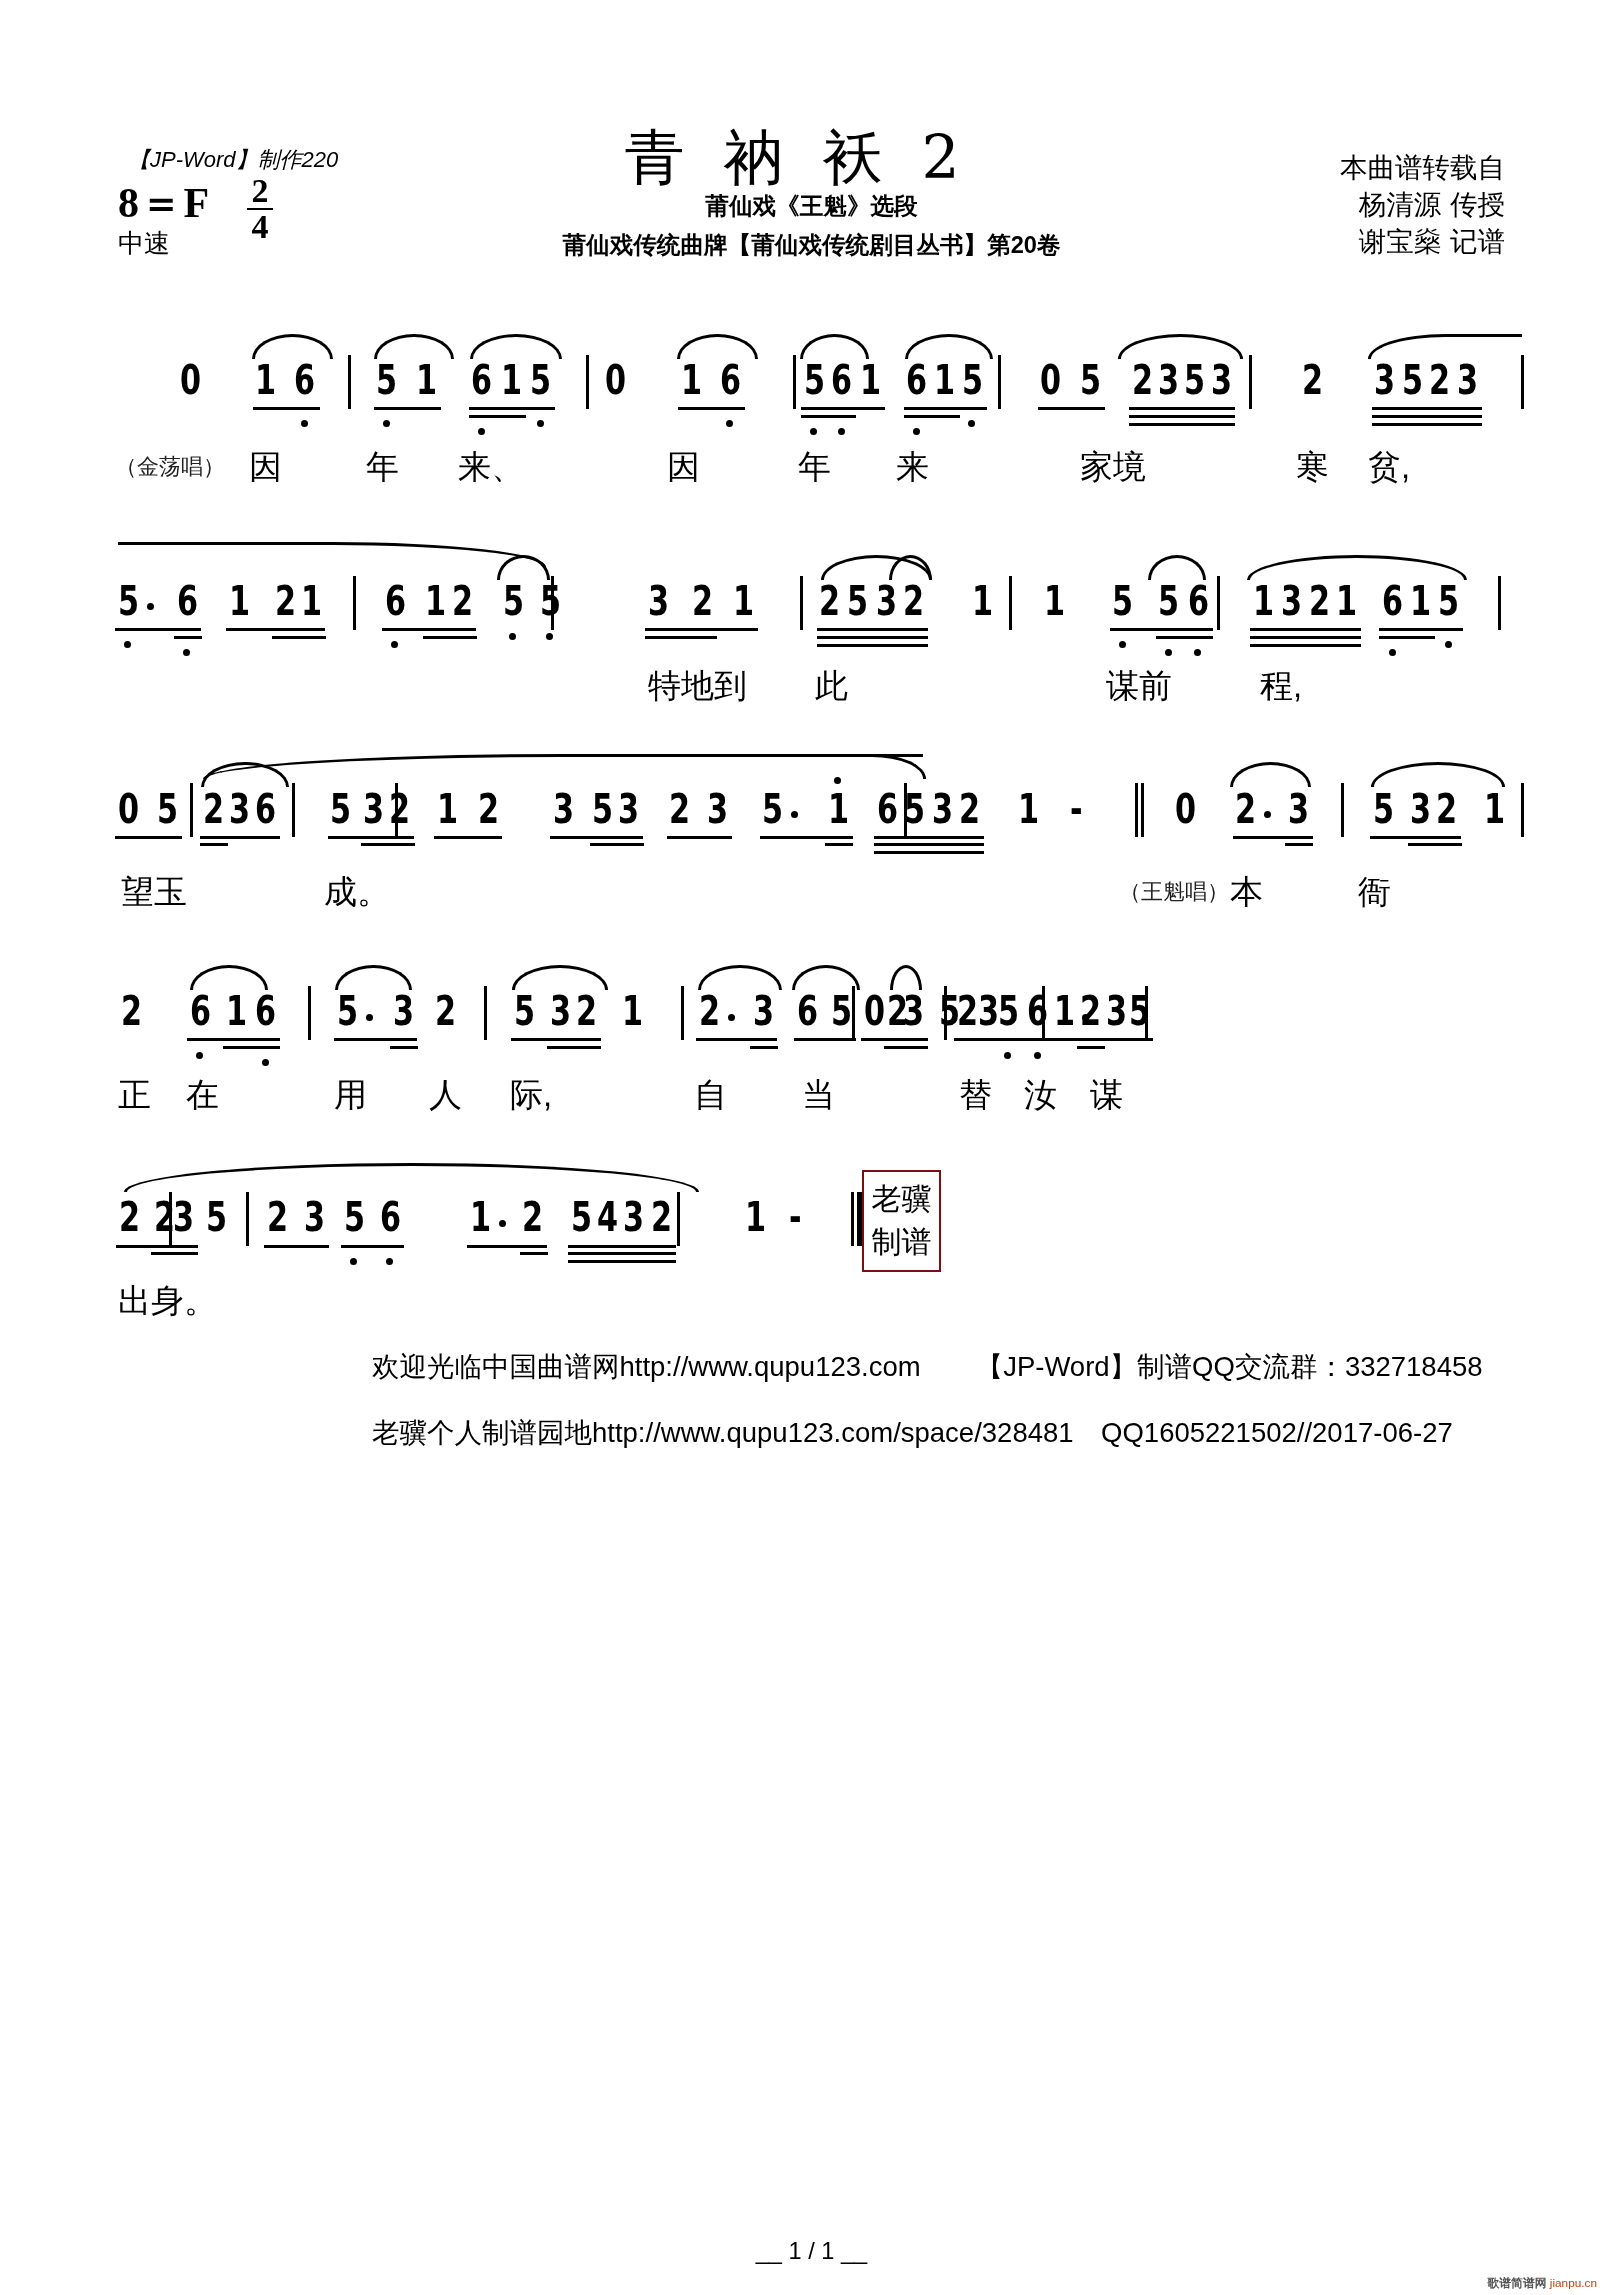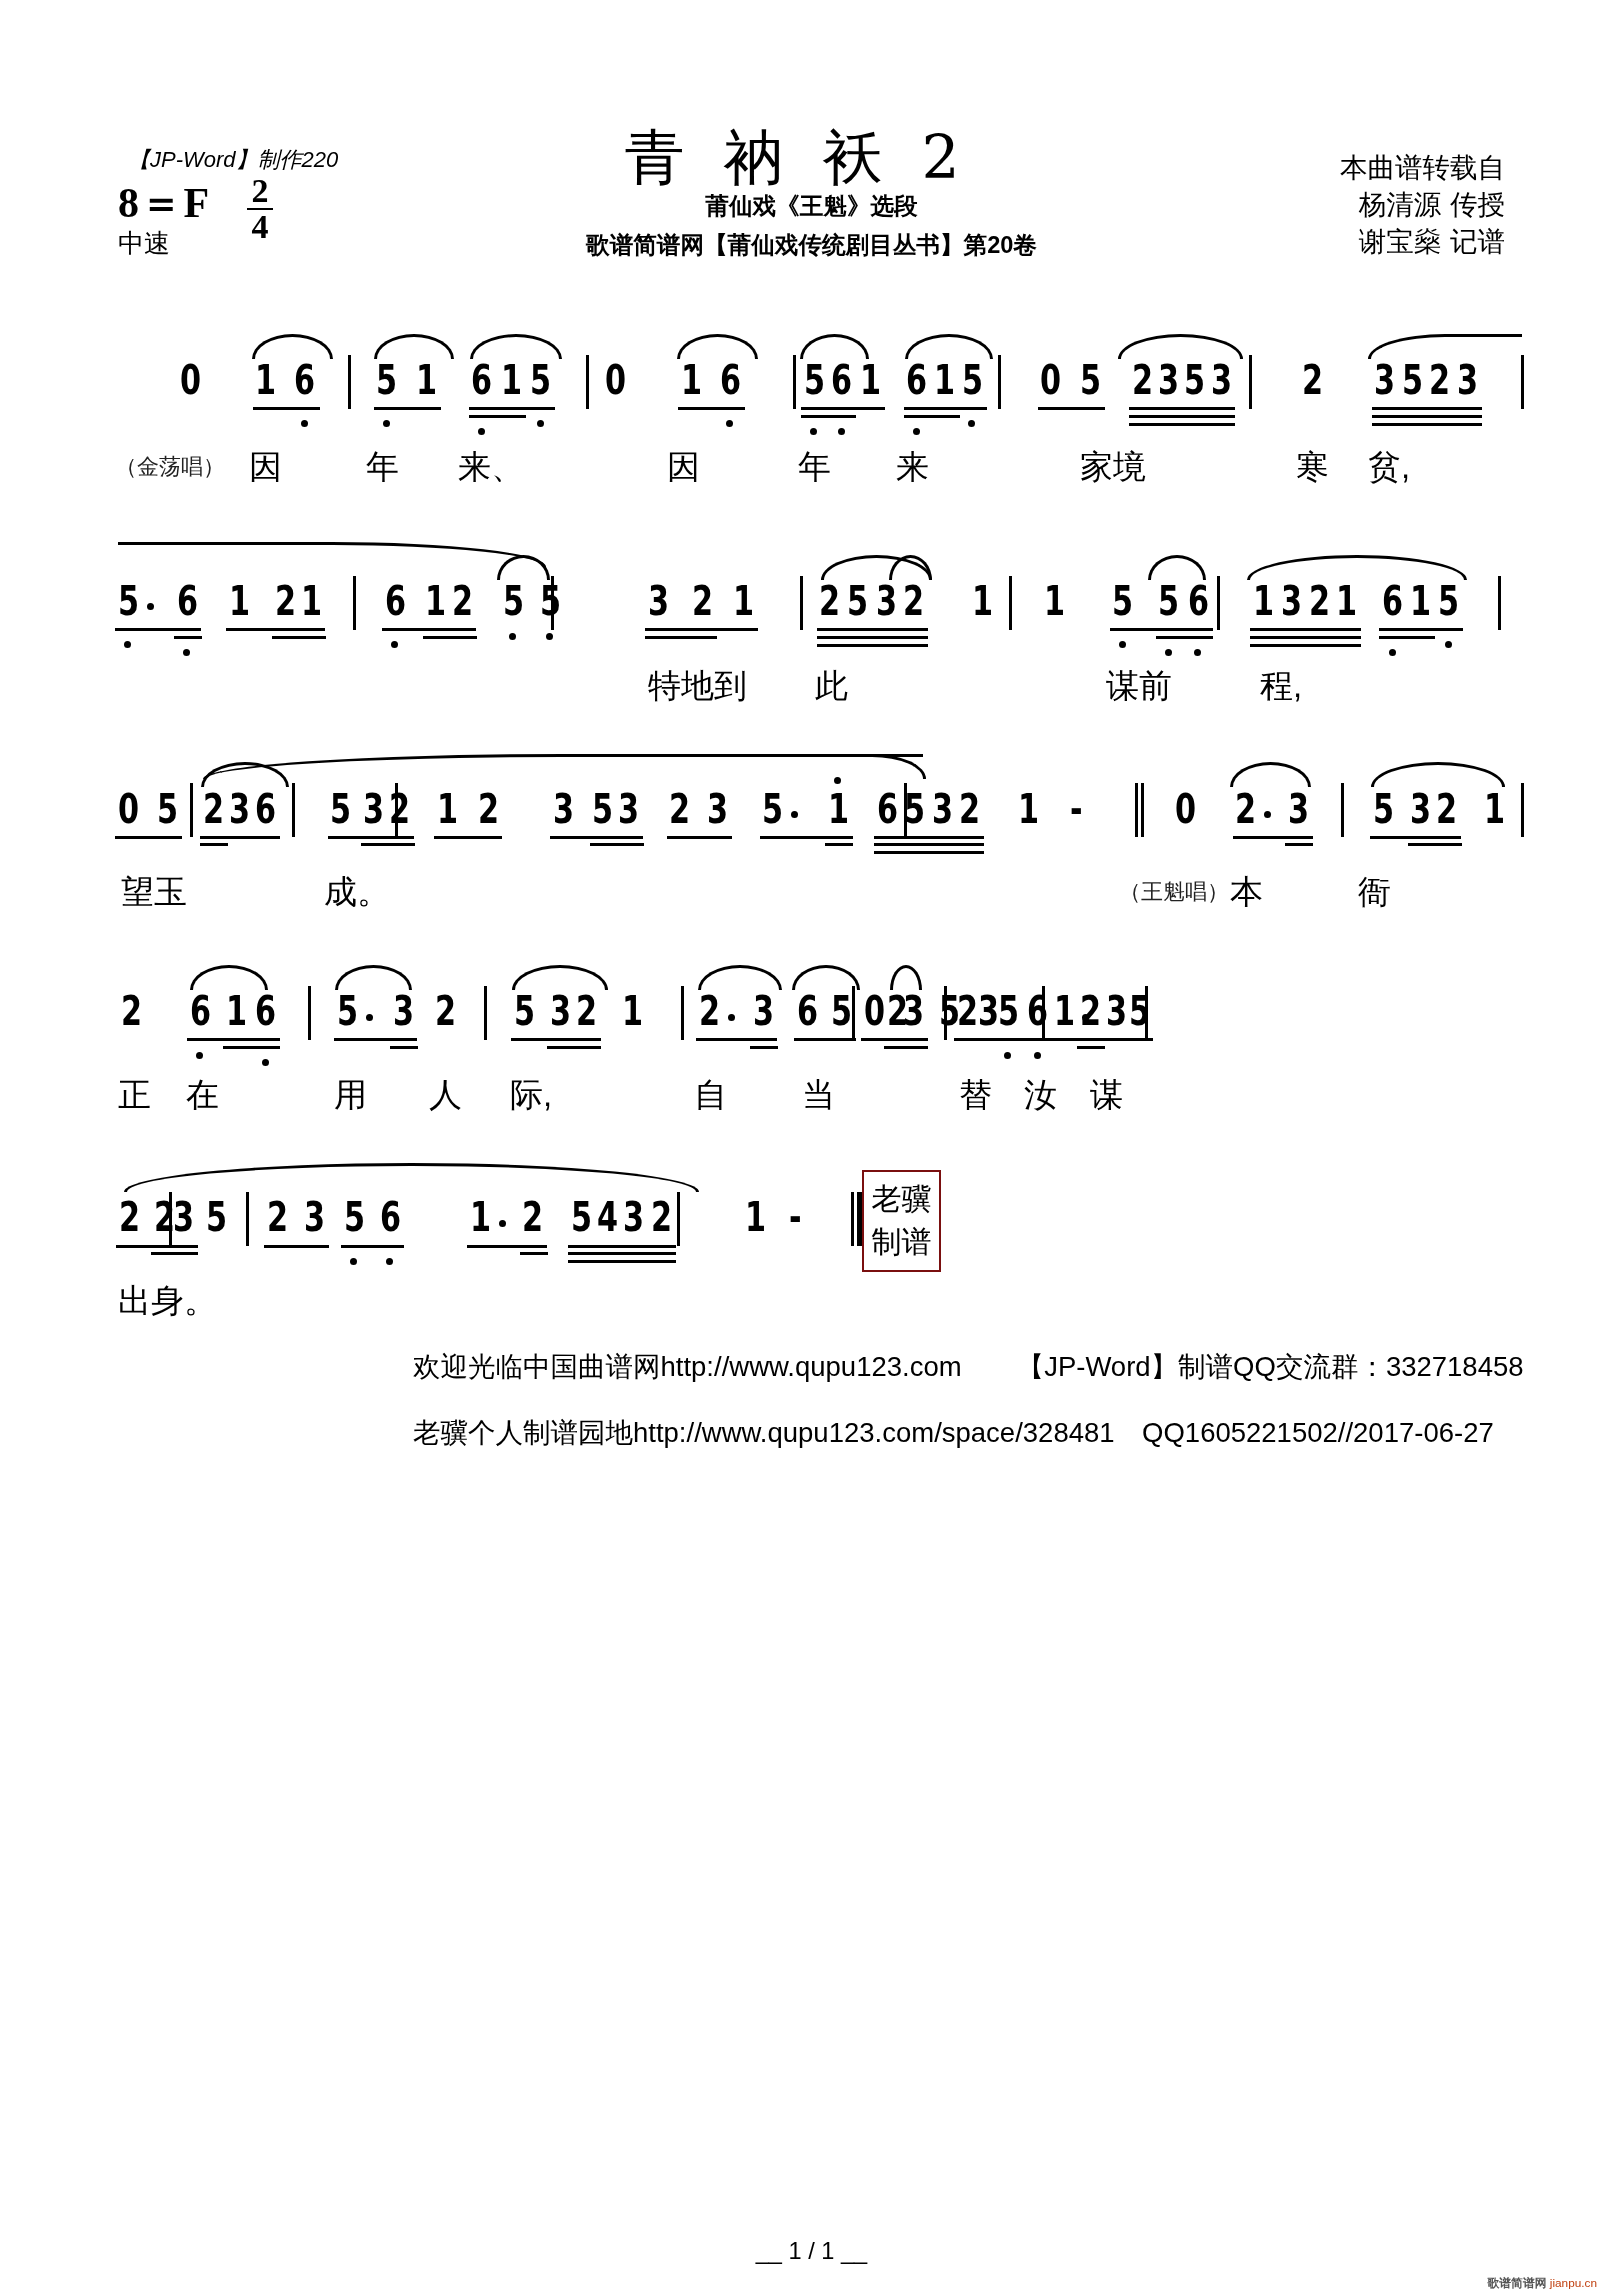--- a/index.html
+++ b/index.html
@@ -15,39 +15,39 @@
   .sub2{left:0;width:1623px;top:229px;text-align:center;font-weight:bold;font-size:23.6px;}
   .credits{right:118px;top:149px;text-align:right;font-size:27.5px;line-height:37px;font-family:"DejaVu Serif",serif;}
   .note{position:absolute;font-size:41px;font-weight:bold;font-family:"DejaVu Sans Condensed","DejaVu Sans",sans-serif;line-height:41px;transform:scaleX(0.82);transform-origin:left top;}
   .bar{position:absolute;width:2.6px;background:#000;}
   .ul{position:absolute;height:3.3px;background:#000;}
   .dot{position:absolute;width:7.2px;height:7.2px;border-radius:50%;background:#000;}
   .slur{position:absolute;border-top:3.3px solid #000;border-left:3.3px solid #000;border-right:3.3px solid #000;border-top-left-radius:50% 100%;border-top-right-radius:50% 100%;border-bottom:none;}
   .lyric{position:absolute;font-size:33px;}
   .singer{position:absolute;font-size:22px;color:#222;}
   .stamp{position:absolute;left:862px;top:1170px;width:79px;height:102px;border:2.6px solid #7a0f0f;font-size:30px;line-height:43px;text-align:center;padding-top:5.2px;box-sizing:border-box;}
-  .foot{position:absolute;left:372px;font-size:27.5px;margin-left:41px;}
+  .foot{position:absolute;left:372px;font-size:27.5px;}
   .page{position:absolute;left:0;width:1623px;top:2238px;text-align:center;font-size:23.6px;}
   .wm{position:absolute;right:26px;top:2276px;font-size:11.8px;color:#555;}
   .wm span{color:#c04010;}
 </style>
 </head>
 <body>
 
 <div>
   <div class="abs maker">【JP-Word】制作220</div>
   <div class="abs key">8＝F</div>
   <div class="abs frac">
     <div class="num">2</div>
     <div>4</div>
   </div>
   <div class="abs tempo">中速</div>
   <div class="abs title">青衲袄2</div>
   <div class="abs sub1">莆仙戏《王魁》选段</div>
-  <div class="abs sub2">歌谱简谱网【莆仙戏传统剧目丛书】第20卷</div>
+  <div class="abs sub2">莆仙戏传统曲牌【莆仙戏传统剧目丛书】第20卷</div>
   <div class="abs credits">
     <div>本曲谱转载自</div>
     <div>杨清源 传授</div>
     <div>谢宝燊 记谱</div>
   </div>
 </div>
 
 <div id="score">
     <div class="note" style="left: 180px; top: 360px;">0</div>
     <div class="note" style="left: 255px; top: 360px;">1</div>

